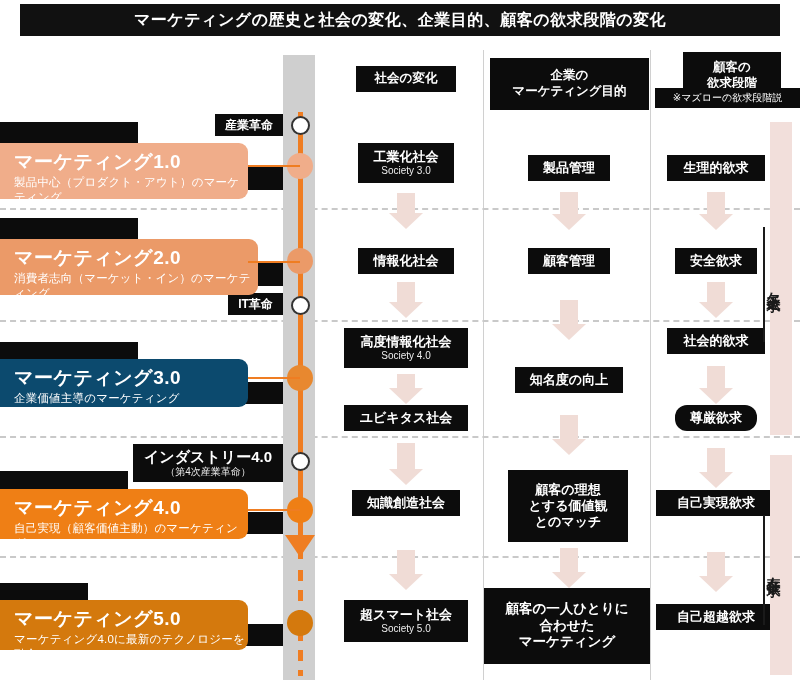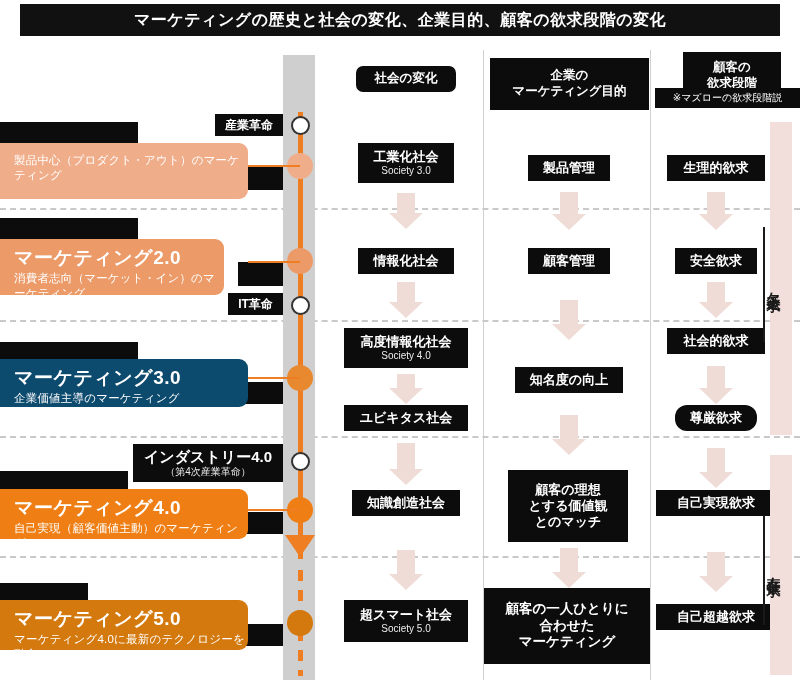--- a/index.html
+++ b/index.html
@@ -111,21 +111,21 @@
   <div class="title-bar">マーケティングの歴史と社会の変化、企業目的、顧客の欲求段階の変化</div>
 
   <div class="vdiv" style="left:483px;top:50px;height:630px;"></div>
   <div class="vdiv" style="left:650px;top:50px;height:630px;"></div>
 
   <div class="sep" style="top:208px;"></div>
   <div class="sep" style="top:320px;"></div>
   <div class="sep" style="top:436px;"></div>
   <div class="sep" style="top:556px;"></div>
 
-  <div class="chip hdr" style="left:356px;top:66px;width:100px;height:26px;border-radius:7px;">
+  <div class="chip hdr" style="left:356px;top:66px;width:100px;height:26px;">
     <span>社会の変化</span>
   </div>
 
   <div class="chip hdr chip-2line" style="left:490px;top:58px;width:159px;height:52px;">
     <span>企業の</span>
     <span>マーケティング目的</span>
   </div>
 
   <div class="chip hdr chip-2line" style="left:683px;top:52px;width:98px;height:48px;">
     <span>顧客の</span>
@@ -171,25 +171,26 @@
   <div class="plate" style="left:0px;top:342px;width:138px;height:22px;"></div>
   <div class="plate" style="left:245px;top:382px;width:38px;height:22px;"></div>
 
   <div class="plate" style="left:0px;top:471px;width:128px;height:22px;"></div>
   <div class="plate" style="left:245px;top:512px;width:38px;height:22px;"></div>
 
   <div class="plate" style="left:0px;top:583px;width:88px;height:26px;"></div>
   <div class="plate" style="left:238px;top:624px;width:45px;height:22px;"></div>
 
   <div class="era" style="top:143px;width:248px;height:56px;background:#f0ad8a;">
+    <div class="e-t">マーケティング1.0</div>
     <div class="e-s">製品中心（プロダクト・アウト）のマーケティング</div>
   </div>
   <div class="era-conn" style="left:248px;top:165px;width:52px;"></div>
 
-  <div class="era" style="top:239px;width:224px;height:56px;background:#eb9a68;">
+  <div class="era" style="top:239px;width:258px;height:56px;background:#eb9a68;">
     <div class="e-t">マーケティング2.0</div>
     <div class="e-s">消費者志向（マーケット・イン）のマーケティング</div>
   </div>
   <div class="era-conn" style="left:248px;top:261px;width:52px;"></div>
 
   <div class="era" style="top:359px;width:248px;height:48px;background:#0c4a6e;">
     <div class="e-t">マーケティング3.0</div>
     <div class="e-s">企業価値主導のマーケティング</div>
   </div>
   <div class="era-conn" style="left:248px;top:377px;width:52px;"></div>

